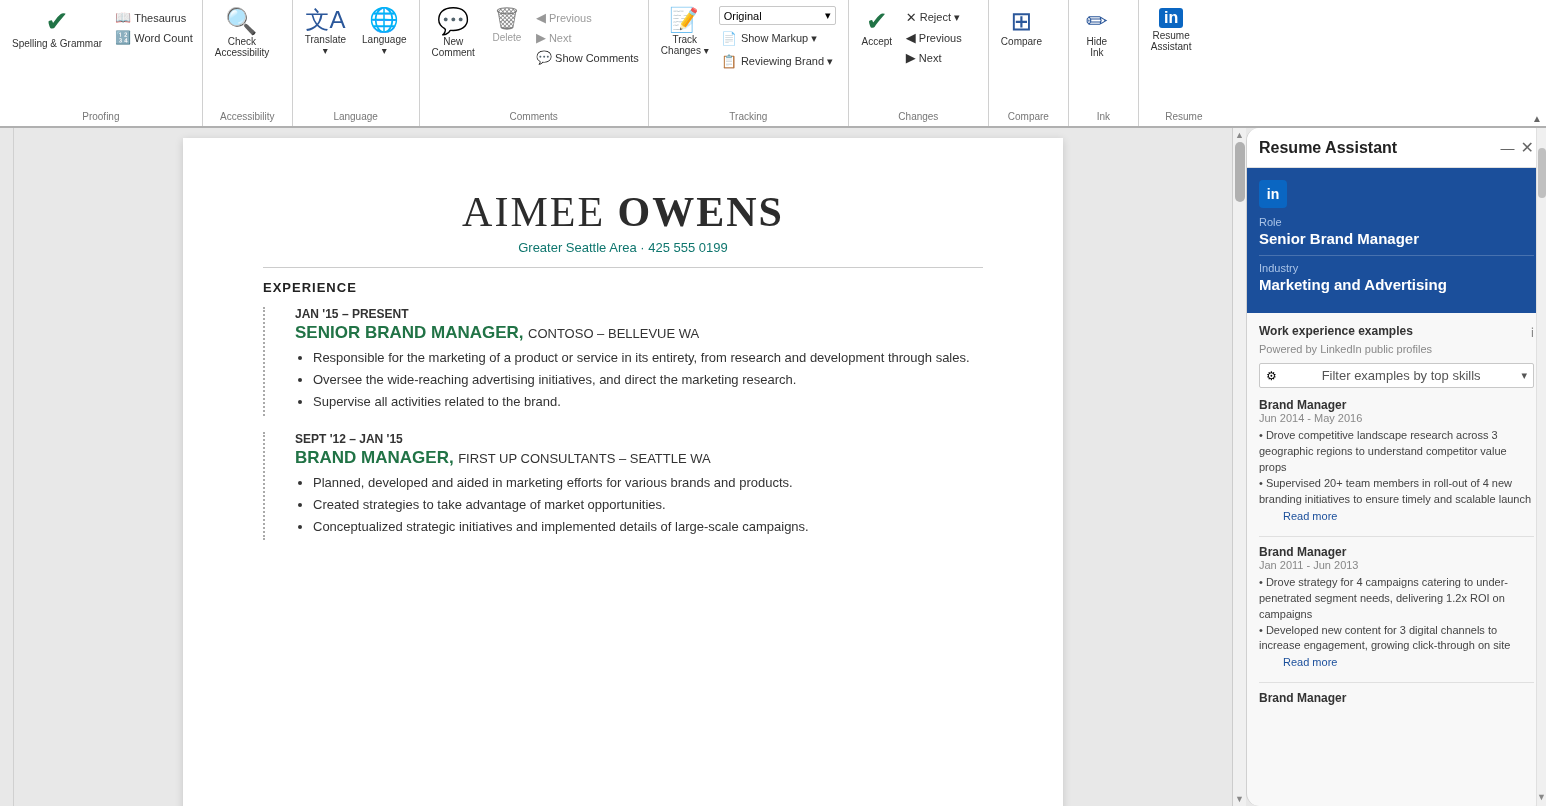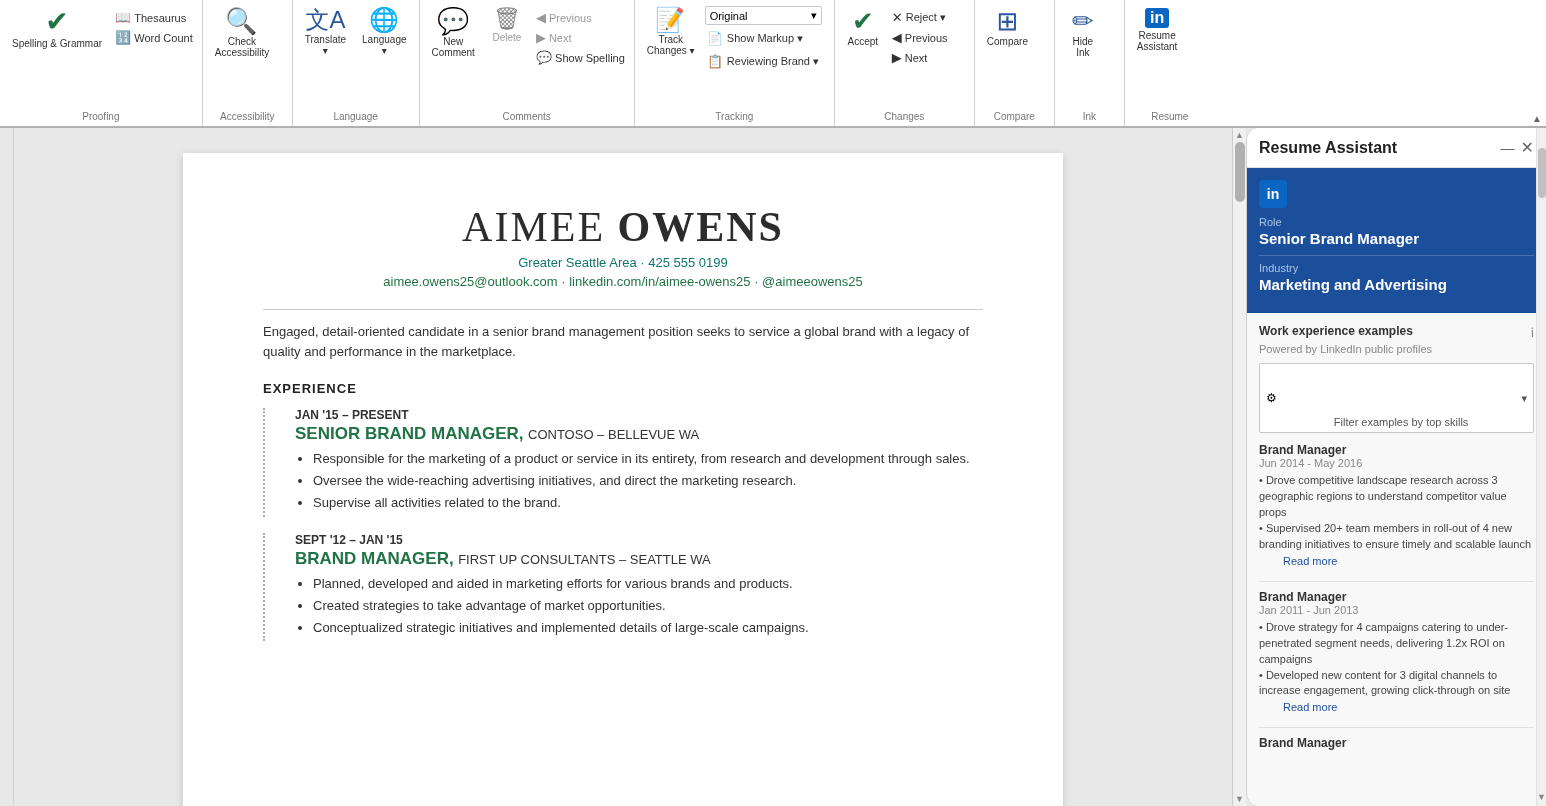--- a/index.html
+++ b/index.html
@@ -78,21 +78,21 @@
       display: flex;
       height: calc(806px - 128px);
       background: #e8e8e8;
     }
 
     
     .doc-area {
       flex: 1;
       overflow-y: auto;
       background: #e8e8e8;
-      padding: 25px 0;
+      padding: 10px 0;
       position: relative;
     }
 
     .page {
       background: #fff;
       width: 880px;
       margin: 0 auto;
       padding: 50px 80px;
       min-height: 900px;
       box-shadow: 0 2px 8px rgba(0,0,0,0.15);
@@ -220,21 +220,21 @@
       display: flex;
       align-items: center;
       border: 1px solid #c8c8c8;
       border-radius: 2px;
       padding: 4px 6px;
       margin-bottom: 10px;
       background: #fff;
       cursor: pointer;
       justify-content: space-between;
     }
-    .ra-filter-text { font-size: 11px; color: #555; margin-top: 48px; }
+    .ra-filter-text { font-size: 13px; color: #555; }
     .ra-filter-icon { font-size: 11px; color: #555; }
 
     .ra-example {
       margin-bottom: 14px;
     }
     .ra-example-title { font-size: 12px; font-weight: 600; color: #333; }
     .ra-example-date { font-size: 11px; color: #888; margin-bottom: 4px; }
     .ra-example-bullet { font-size: 11px; color: #444; line-height: 1.45; }
     .ra-read-more { font-size: 11px; color: #1b4f9b; cursor: pointer; margin-top: 2px; display: block; padding-left: 24px; }
 
@@ -309,21 +309,21 @@
         <div class="btn-sm" style="opacity:0.5;">
           <span class="sm-icon">◀</span>
           <span>Previous</span>
         </div>
         <div class="btn-sm" style="opacity:0.5;">
           <span class="sm-icon">▶</span>
           <span>Next</span>
         </div>
         <div class="btn-sm">
           <span class="sm-icon">💬</span>
-          <span>Show Spelling</span>
+          <span>Show Comments</span>
         </div>
       </div>
     </div>
     <div class="group-name">Comments</div>
   </div>
 
   <div class="group-box" style="min-width:200px;">
     <div class="group-content">
       <div class="btn-big">
         <span class="big-icon" style="color:#2b579a;font-size:24px;">📝</span>
@@ -414,25 +414,23 @@
     <div class="page">
 
       <div class="resume-name">
         <span>AIMEE </span><strong>OWENS</strong>
       </div>
 
       <div class="resume-contact">
         <span>Greater Seattle Area</span>
         <span>· 425 555 0199</span>
       </div>
-      <div class="resume-links">aimee.owens25@outlook.com · linkedin.com/in/aimee-owens25 · @aimeeowens25</div>
 
       <hr class="resume-divider">
 
-      <div class="resume-summary">Engaged, detail-oriented candidate in a senior brand management position seeks to service a global brand with a legacy of quality and performance in the marketplace.</div>
 
       <div class="section-title">EXPERIENCE</div>
 
       <div class="job-block">
         <div class="job-left-border"></div>
         <div class="job-content">
           <div class="job-date">JAN '15 – PRESENT</div>
           <div>
             <span class="job-title">SENIOR BRAND MANAGER,</span>
             <span class="job-company"> CONTOSO – BELLEVUE WA</span>

